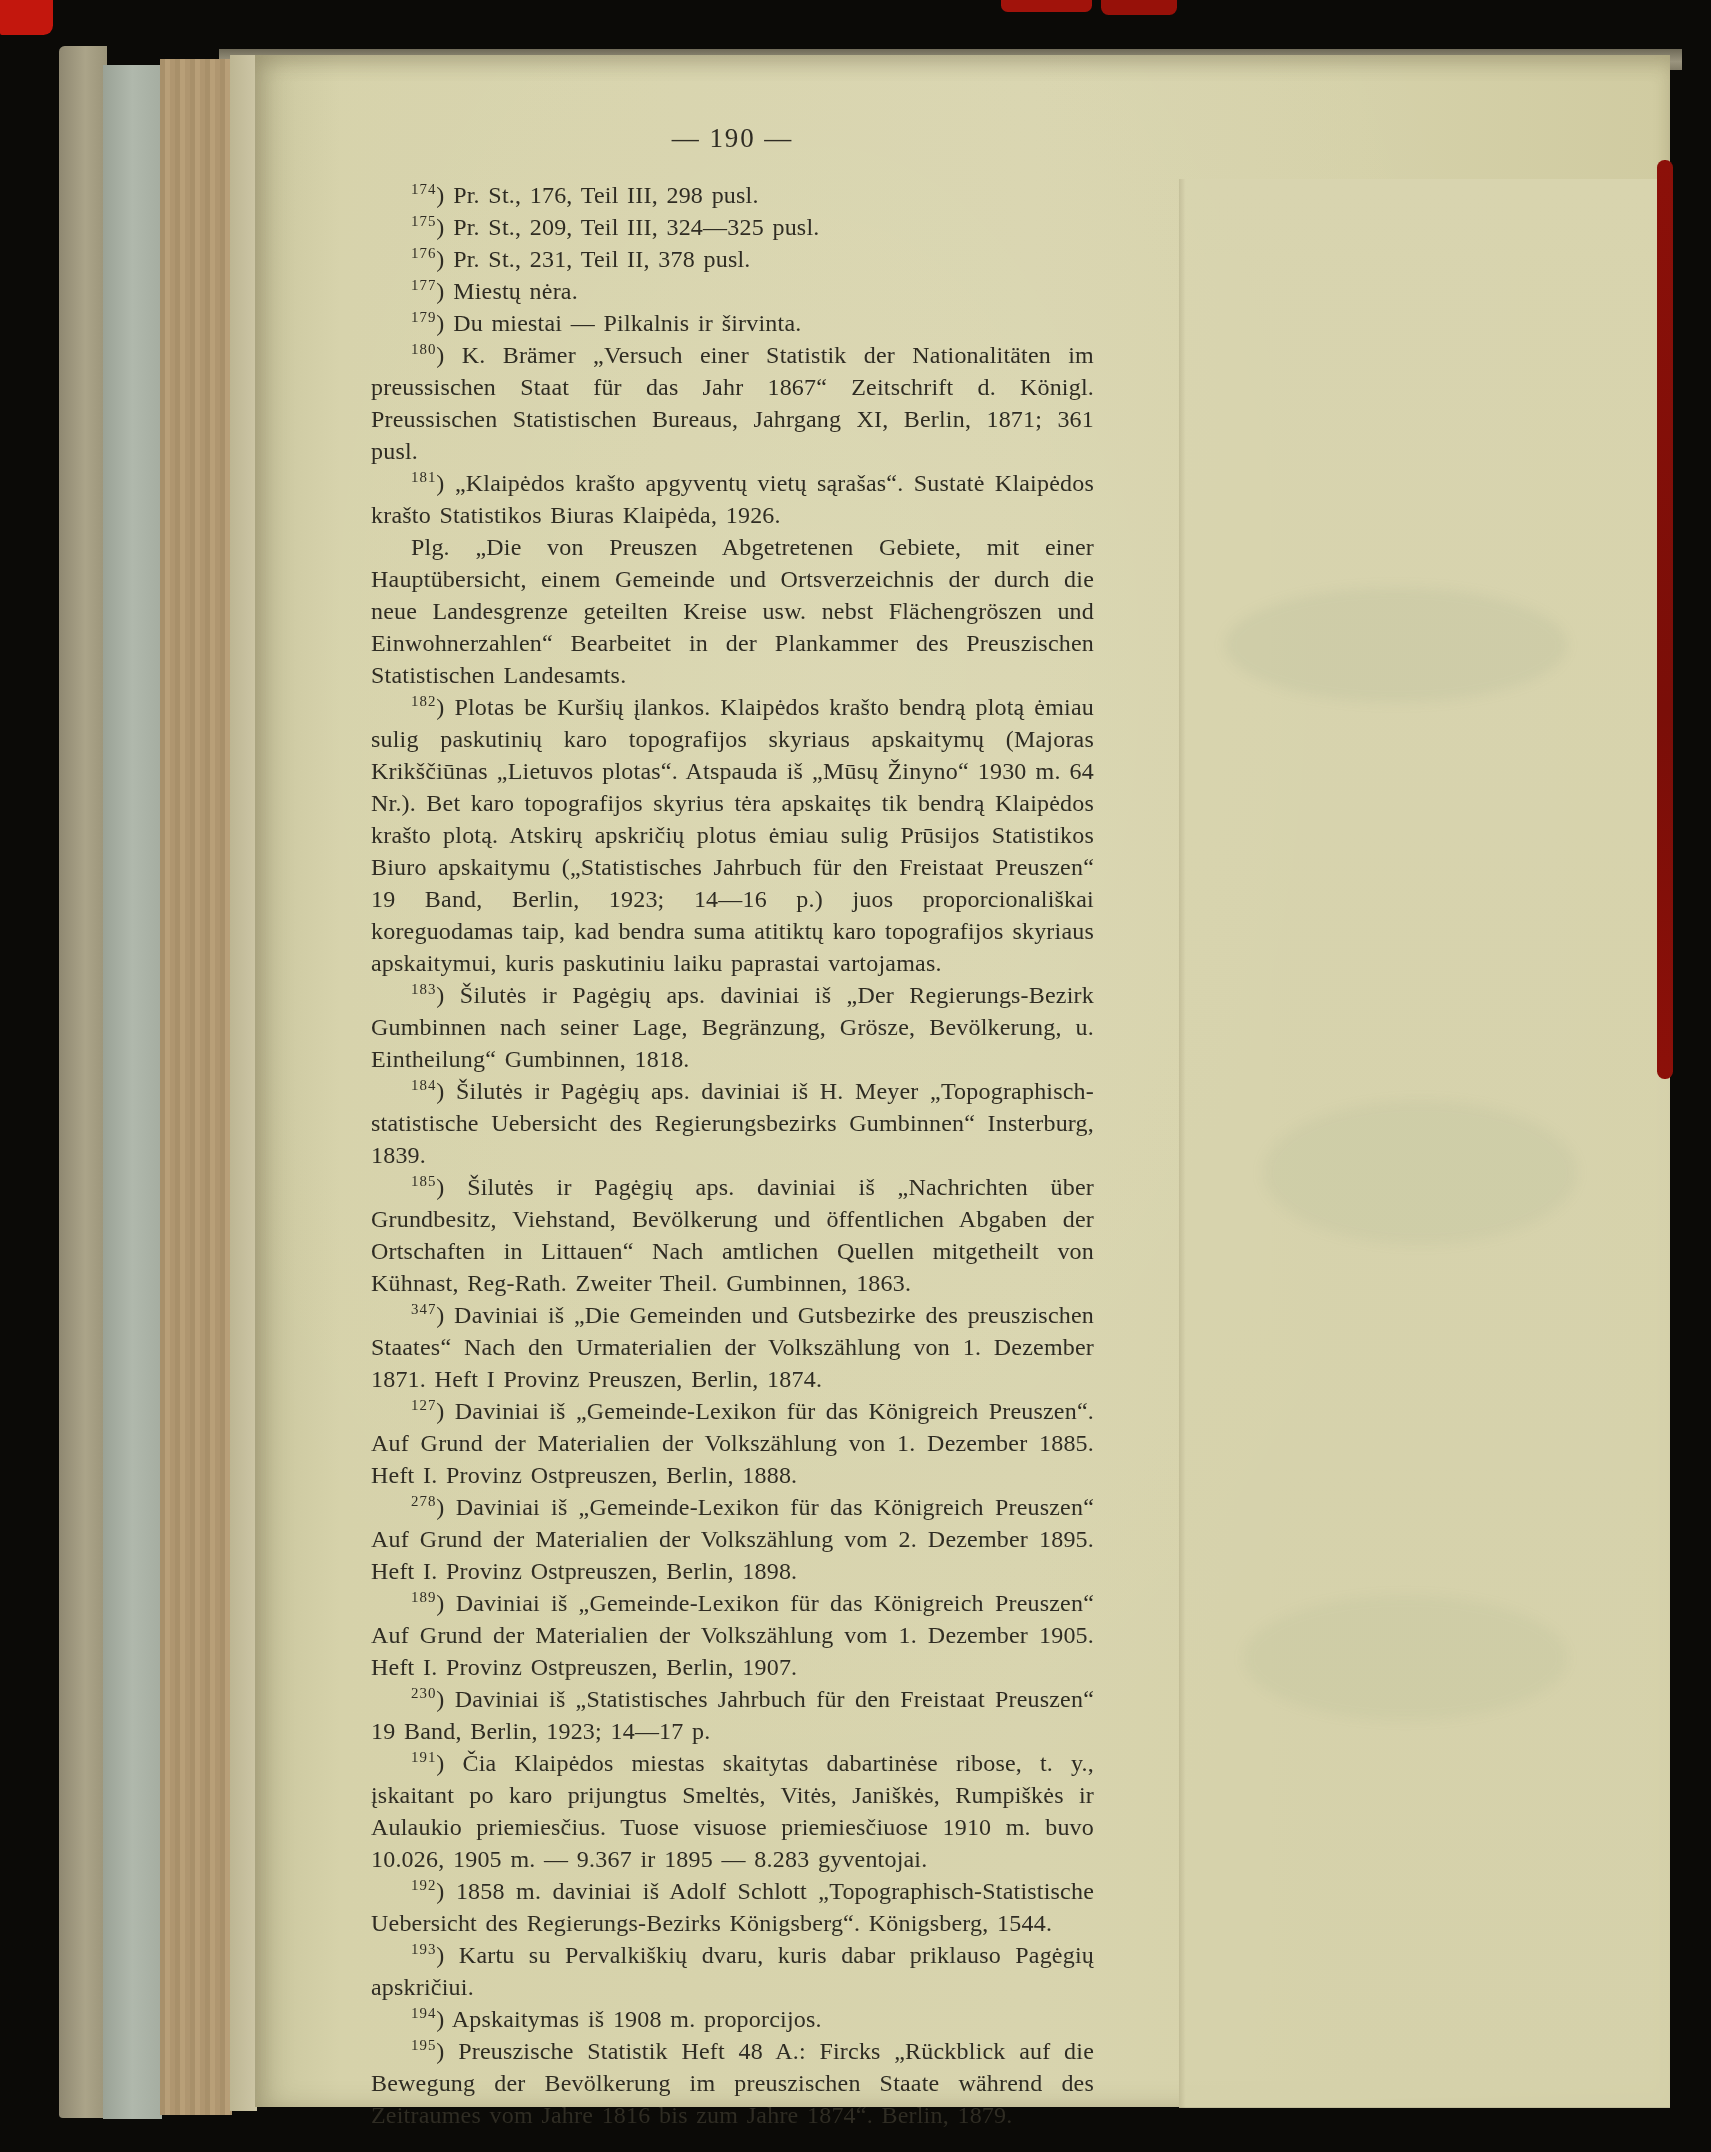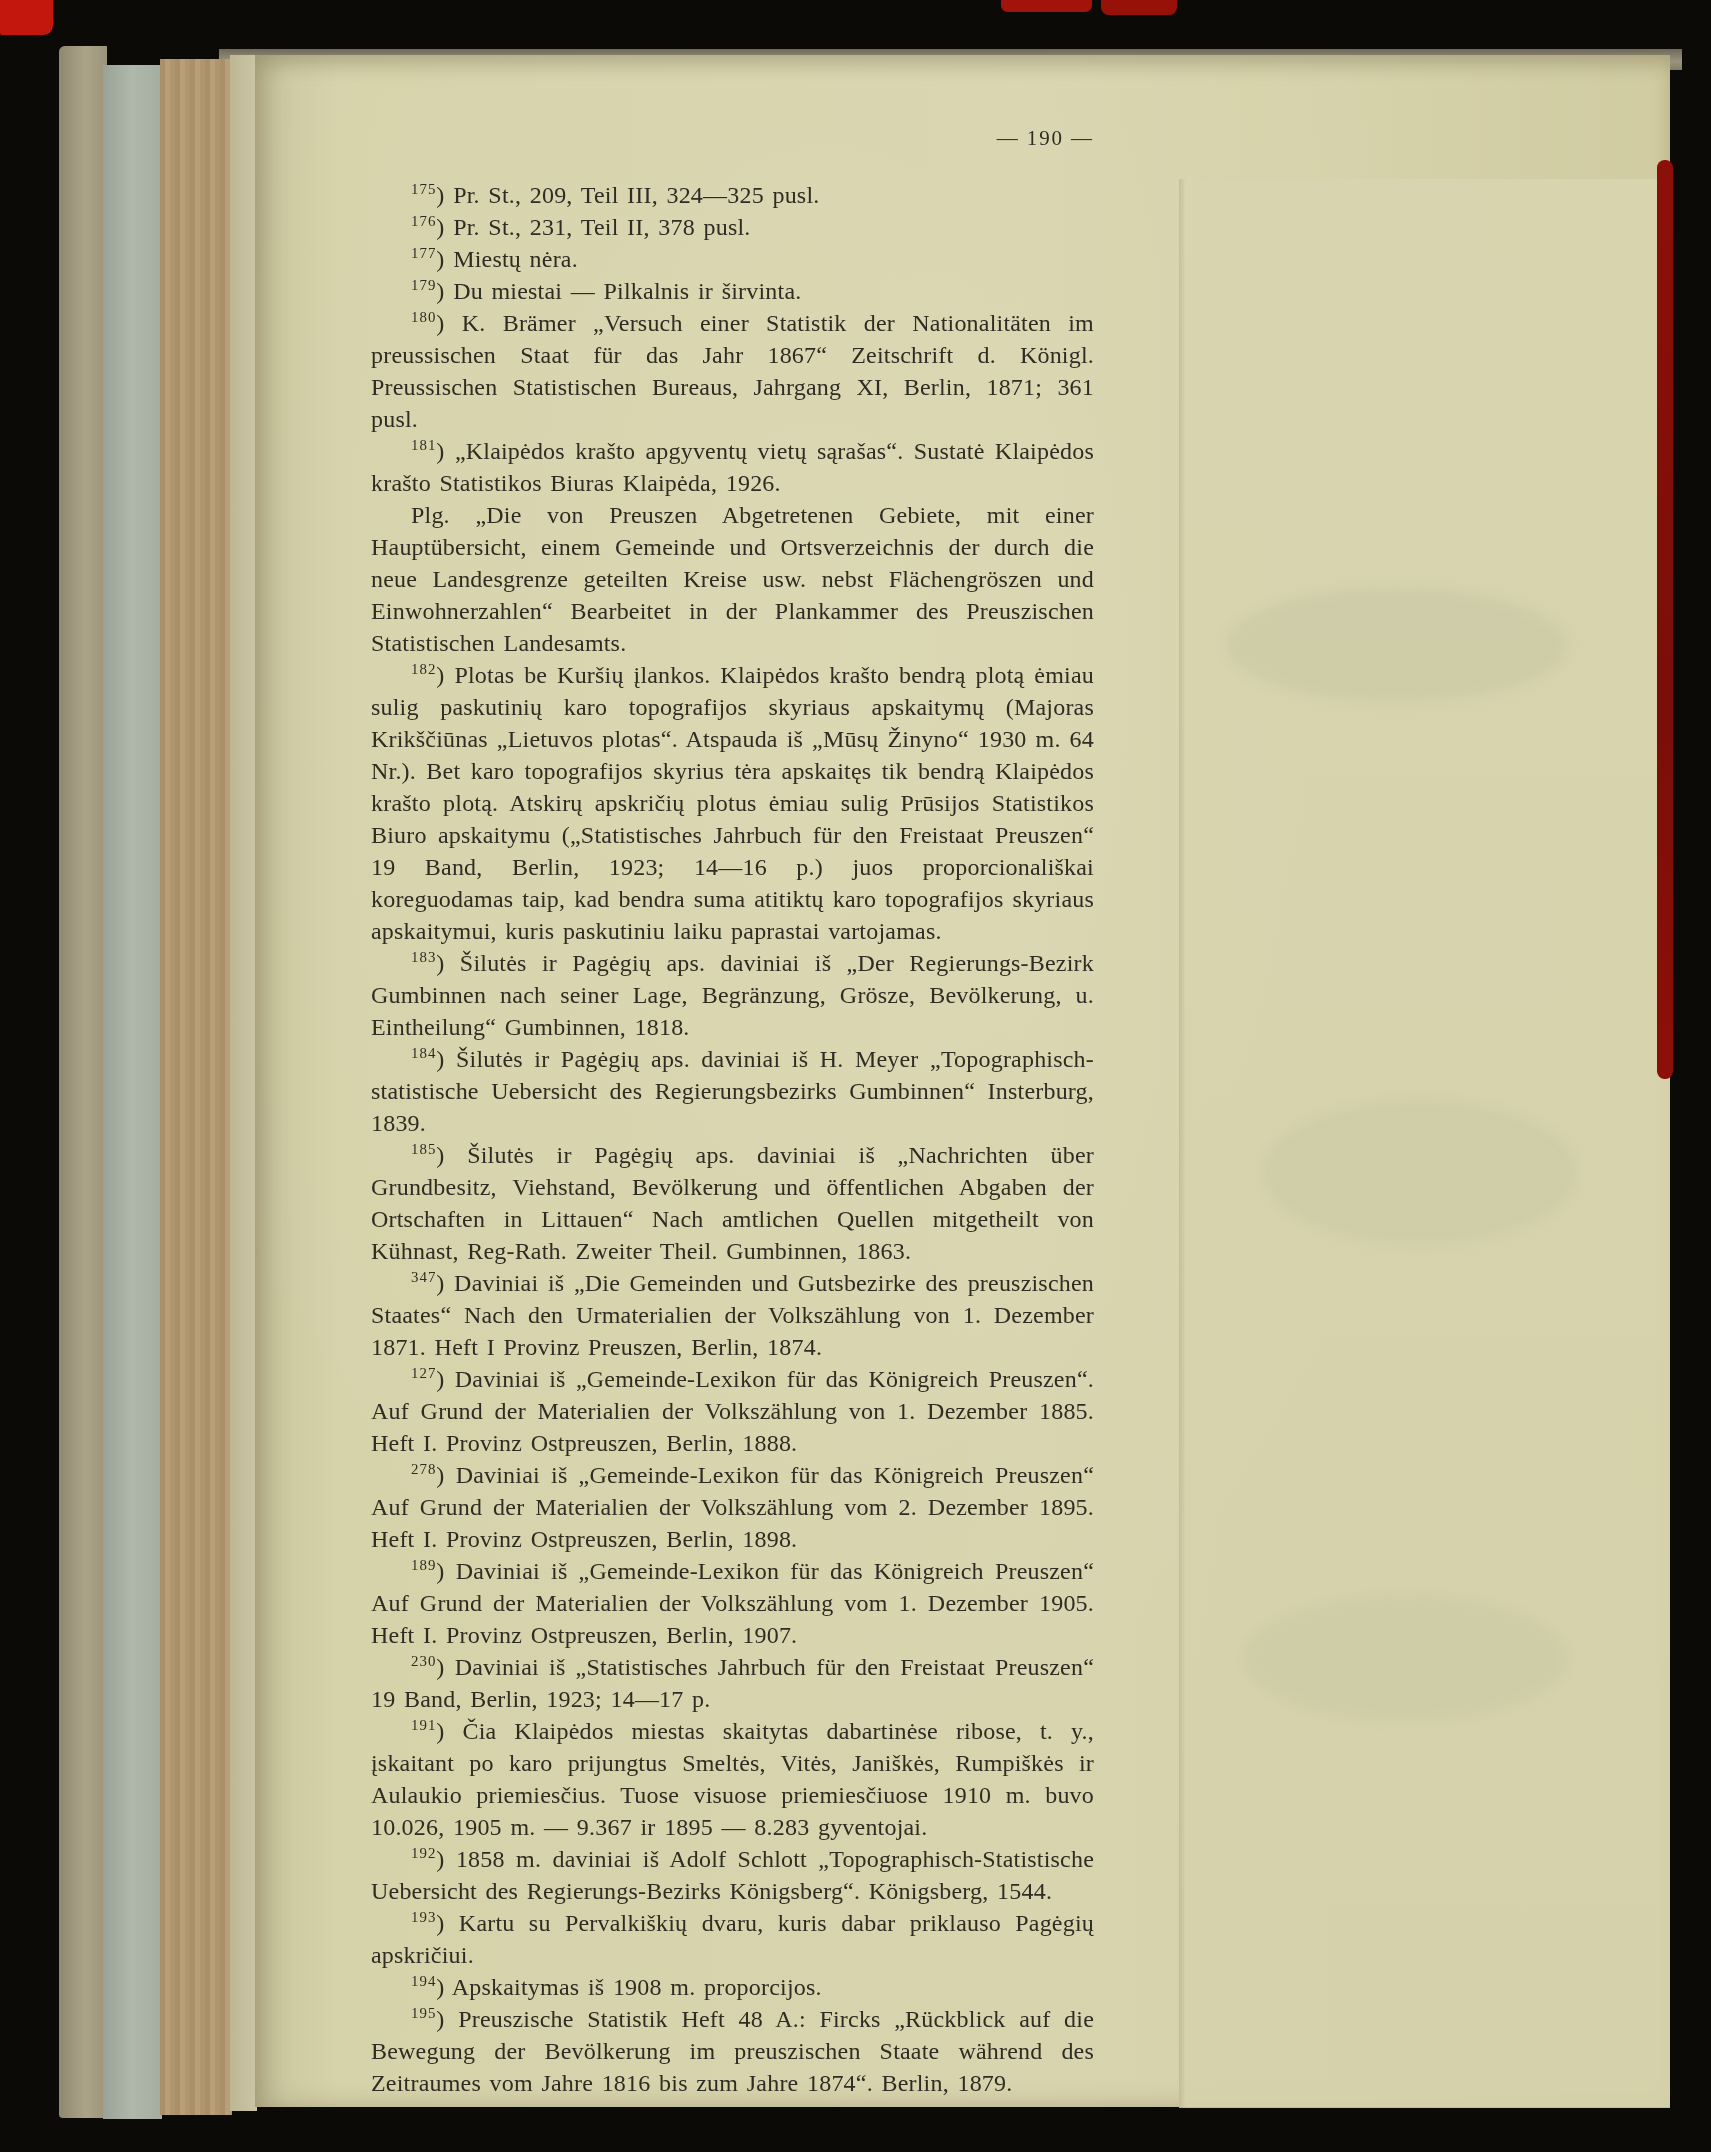--- a/index.html
+++ b/index.html
@@ -64,22 +64,22 @@
     position:absolute;left:1657px;top:160px;width:16px;height:919px;
     background:linear-gradient(180deg,#8c1009,#7a0e08 60%,#8c1009);
     border-radius:7.6px;
   }
   
   .content{
     position:absolute;left:116px;top:67px;width:723px;
     color:#2f2c23;
   }
   .page-number{
-    text-align:right;
-    font-size:21px;line-height:32px;
+    text-align:center;
+    font-size:27px;line-height:32px;
     letter-spacing:1.9px;
     margin:0 0 25px 0;
   }
   .fn{
     margin:0;
     font-size:24px;
     line-height:32px;
     text-align:justify;
     text-indent:40px;
     word-spacing:2.4px;
@@ -103,20 +103,21 @@
 <main class="page">
   <div class="page-underlay"></div>
 
   <div class="smudge" style="left:970px;top:533px;width:342px;height:114px;background:rgba(130,150,120,0.10);"></div>
   <div class="smudge" style="left:1008px;top:1046px;width:314px;height:143px;background:rgba(130,150,120,0.09);"></div>
   <div class="smudge" style="left:989px;top:1541px;width:323px;height:124px;background:rgba(130,150,120,0.08);"></div>
 
   <div class="content">
     <div class="page-number">— 190 —</div>
     <section>
+  <p class="fn"><sup>174</sup><span class="suffix">)</span> <span class="fn-text">Pr. St., 176, Teil III, 298 pusl.</span></p>
 
   <p class="fn"><sup>175</sup><span class="suffix">)</span> <span class="fn-text">Pr. St., 209, Teil III, 324—325 pusl.</span></p>
 
   <p class="fn"><sup>176</sup><span class="suffix">)</span> <span class="fn-text">Pr. St., 231, Teil II, 378 pusl.</span></p>
 
   <p class="fn"><sup>177</sup><span class="suffix">)</span> <span class="fn-text">Miestų nėra.</span></p>
 
 
   <p class="fn"><sup>179</sup><span class="suffix">)</span> <span class="fn-text">Du miestai — Pilkalnis ir širvinta.</span></p>
 

